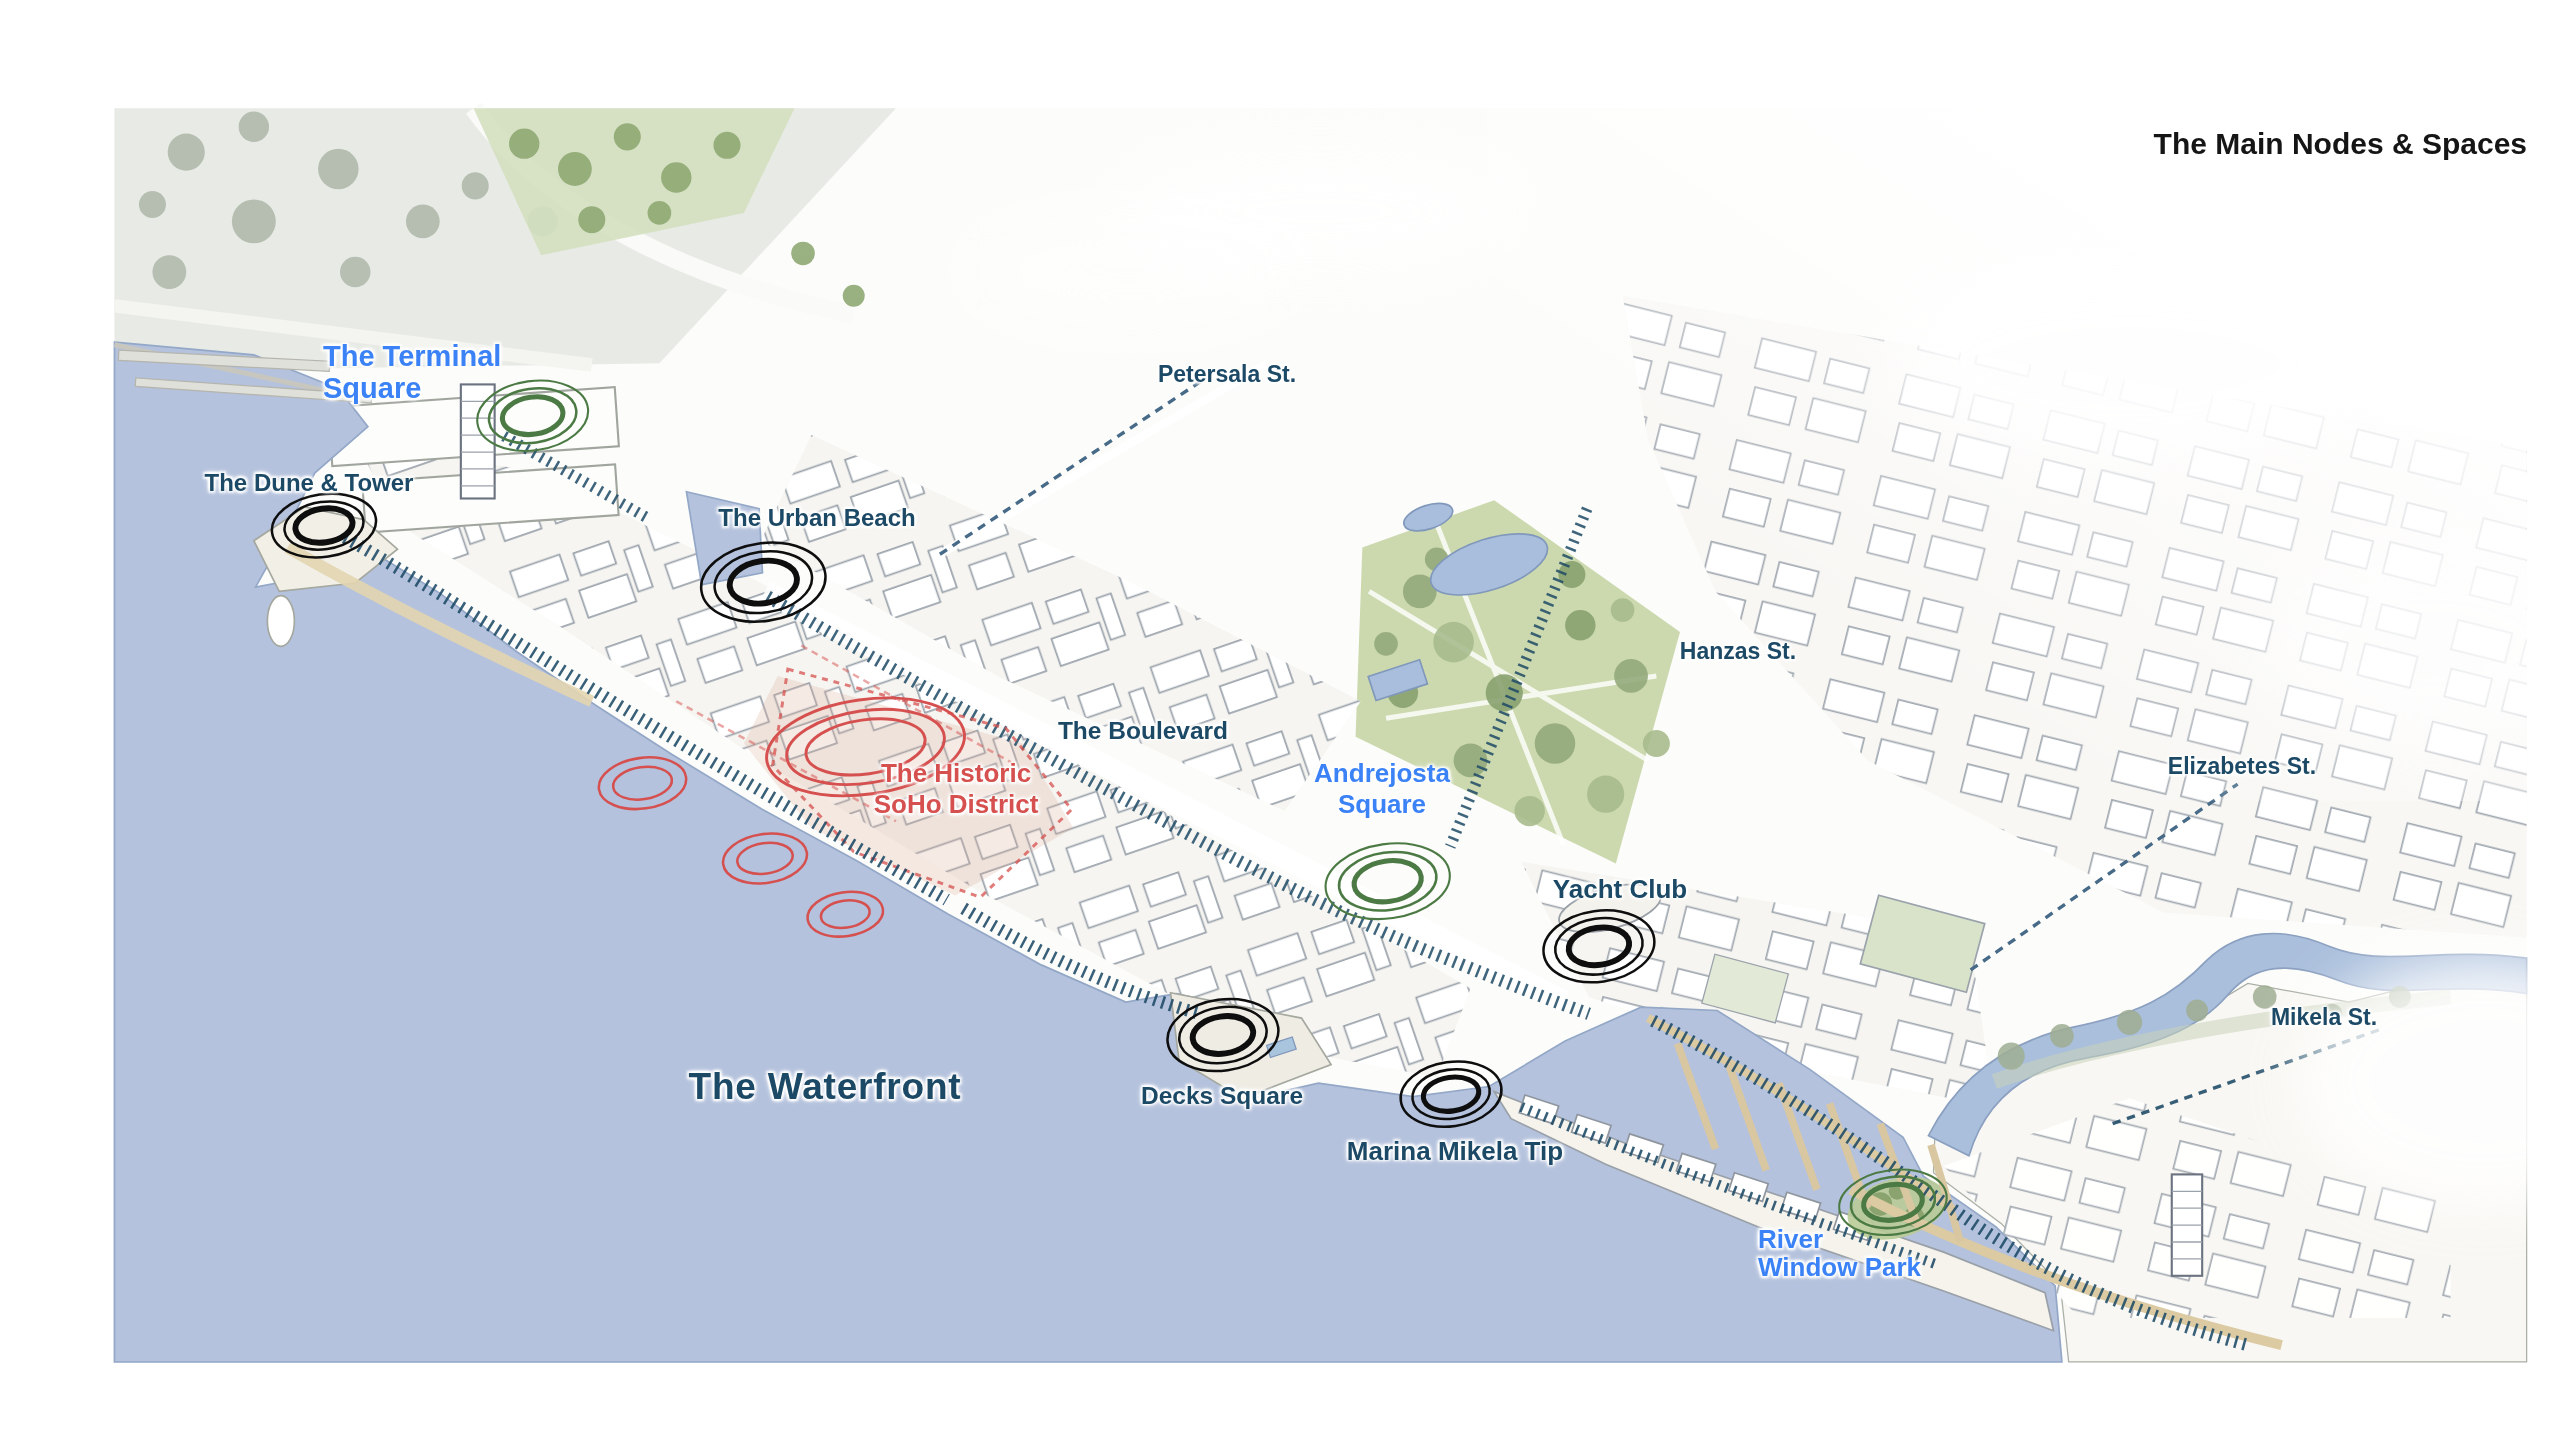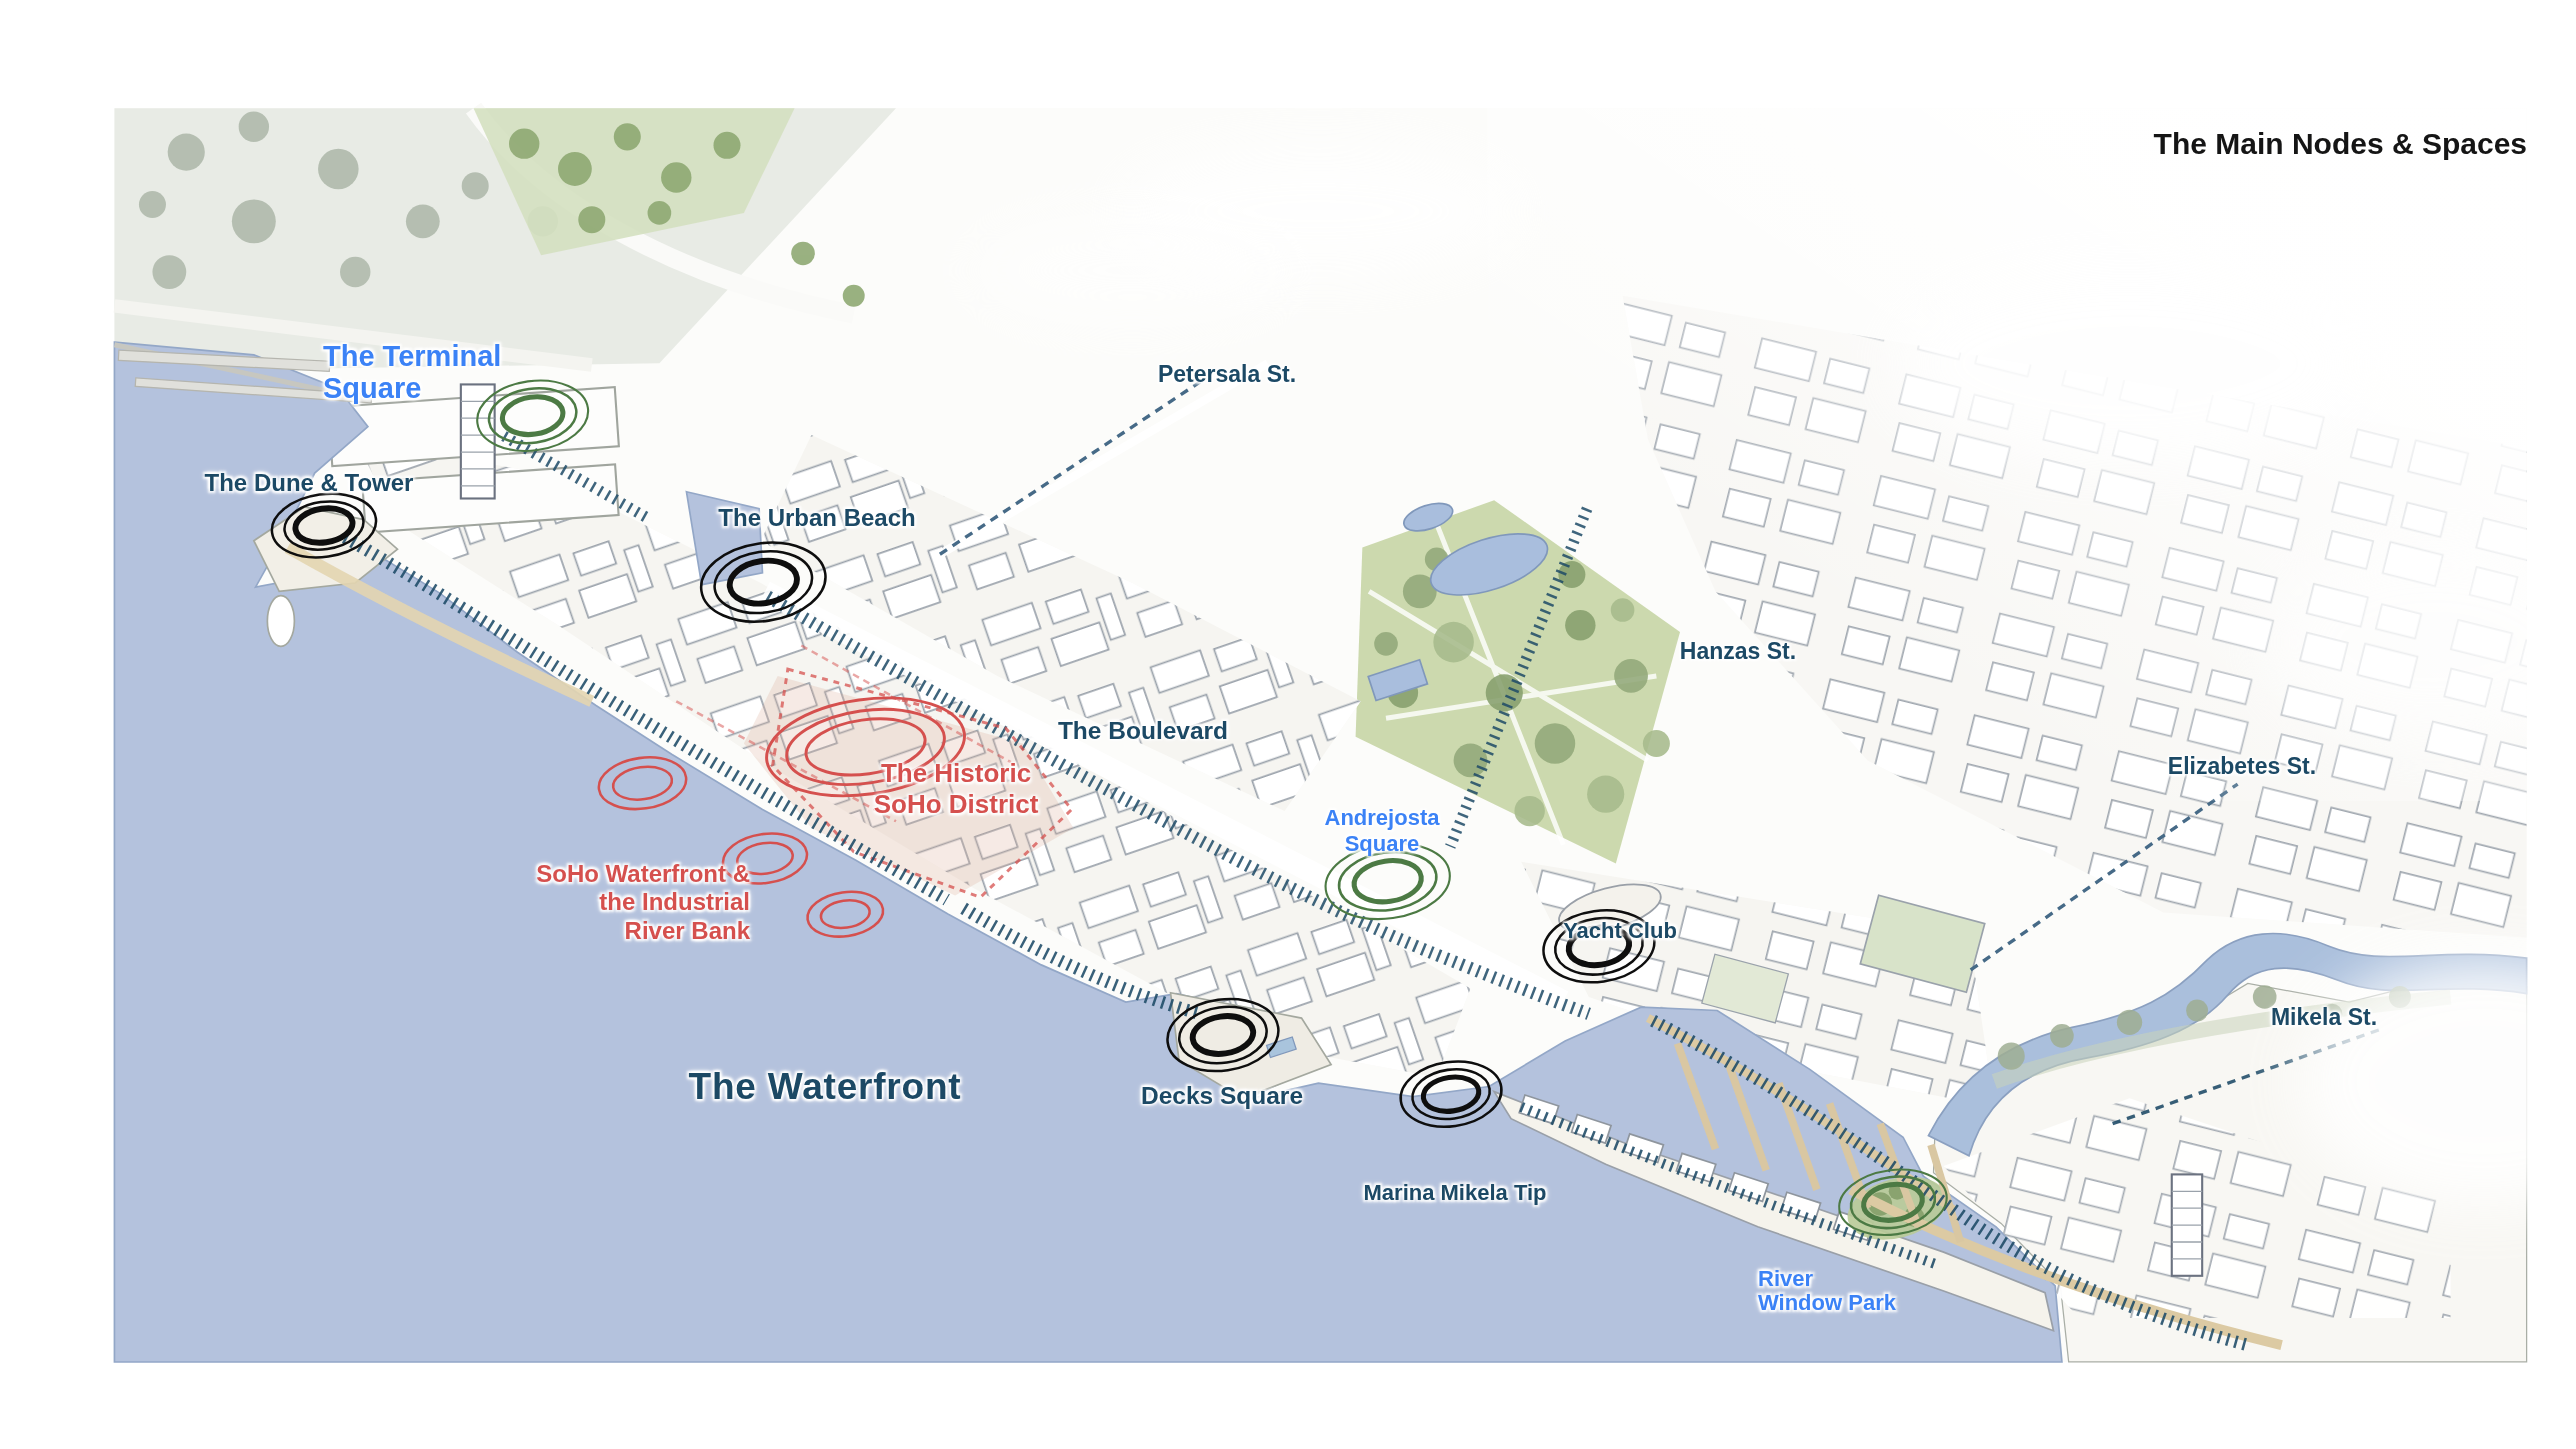--- a/index.html
+++ b/index.html
@@ -8,21 +8,21 @@
   .map-svg{position:absolute;left:0;top:0;}
   .labels{position:absolute;left:0;top:0;width:100%;height:100%;pointer-events:none;}
   .lbl{position:absolute;font-weight:bold;line-height:1.18;white-space:pre-line;
        text-shadow:-1.7px -1.7px 2.5px #fff,1.7px -1.7px 2.5px #fff,-1.7px 1.7px 2.5px #fff,1.7px 1.7px 2.5px #fff,0 0 7.6px #fff;}
   .ctr{transform:translate(-50%,-50%);text-align:center;}
   .navy{color:#1c4965;}
   .green{color:#3b82f6;}
   .red{color:#d5504e;}
   .title{position:absolute;right:49px;top:127px;font-size:30px;font-weight:bold;color:#151515;
          font-family:"Liberation Sans",sans-serif;}
-  .f27{font-size:23px;} .f28{font-size:24px;} .f29{font-size:24.5px;} .f30{font-size:22px;margin-top:42px;}
+  .f27{font-size:23px;} .f28{font-size:24px;} .f29{font-size:24.5px;} .f30{font-size:26px;}
   .f31{font-size:26px;margin-left:8px;} .f34{font-size:29px;} .f44{font-size:37px;letter-spacing:0.8px;}
   .right{text-align:right;}
 </style>
 </head>
 <body>
 
 <div class="stage">
 
 <svg class="map-svg" width="2576" height="1449" viewBox="0 0 3048 1715" xmlns="http://www.w3.org/2000/svg">
   <defs>
@@ -305,23 +305,20 @@
 
 <div class="labels">
   <div class="lbl green f34" style="left:323px;top:341px;line-height:1.1;">The Terminal
 Square</div>
   <div class="lbl navy f28 ctr" style="left:309px;top:483px;">The Dune &amp; Tower</div>
   <div class="lbl navy f28 ctr" style="left:817px;top:518px;">The Urban Beach</div>
   <div class="lbl navy f27 ctr" style="left:1227px;top:375px;">Petersala St.</div>
   <div class="lbl navy f29 ctr" style="left:1143px;top:731px;">The Boulevard</div>
   <div class="lbl red f31 ctr" style="left:948px;top:789px;">The Historic
 SoHo District</div>
-  <div class="lbl red f28 right" style="right:1826px;top:860px;">SoHo Waterfront &amp;
-the Industrial
-River Bank</div>
   <div class="lbl green f30 ctr" style="left:1382px;top:789px;">Andrejosta
 Square</div>
   <div class="lbl navy f27 ctr" style="left:1738px;top:652px;">Hanzas St.</div>
   <div class="lbl navy f27 ctr" style="left:2242px;top:767px;">Elizabetes St.</div>
   <div class="lbl navy f30 ctr" style="left:1620px;top:889px;">Yacht Club</div>
   <div class="lbl navy f44 ctr" style="left:825px;top:1087px;">The Waterfront</div>
   <div class="lbl navy f29 ctr" style="left:1222px;top:1096px;">Decks Square</div>
   <div class="lbl navy f30 ctr" style="left:1455px;top:1151px;">Marina Mikela Tip</div>
   <div class="lbl green f30" style="left:1758px;top:1225px;line-height:1.08;">River
 Window Park</div>

